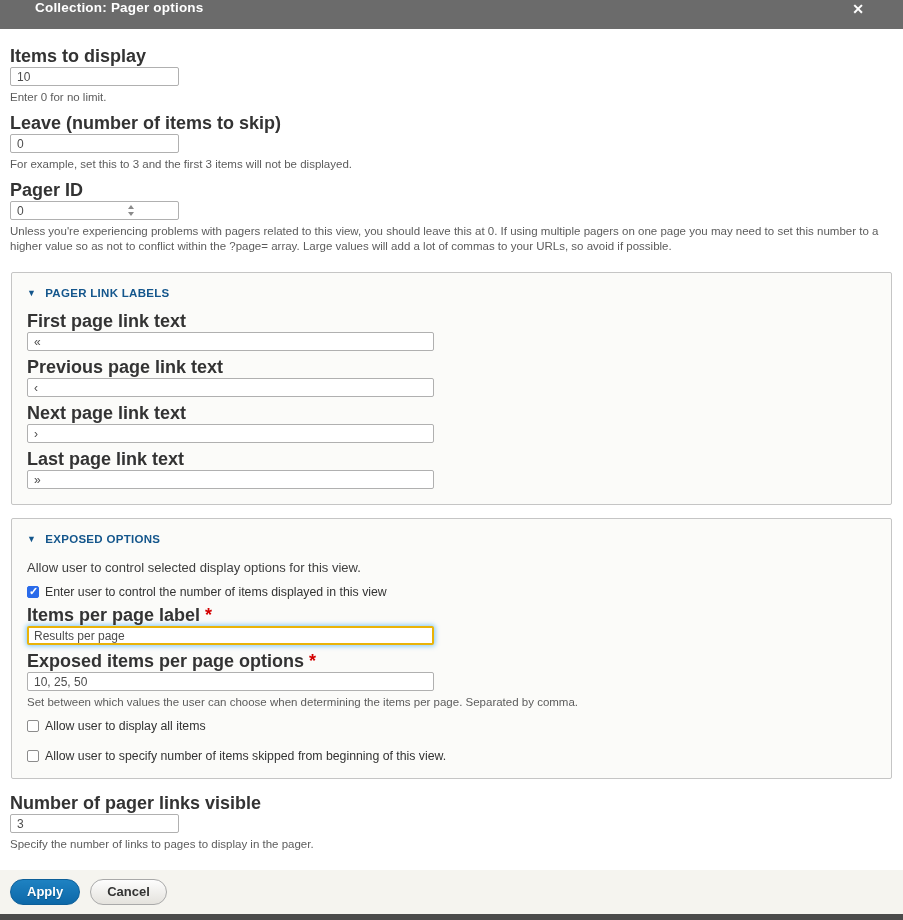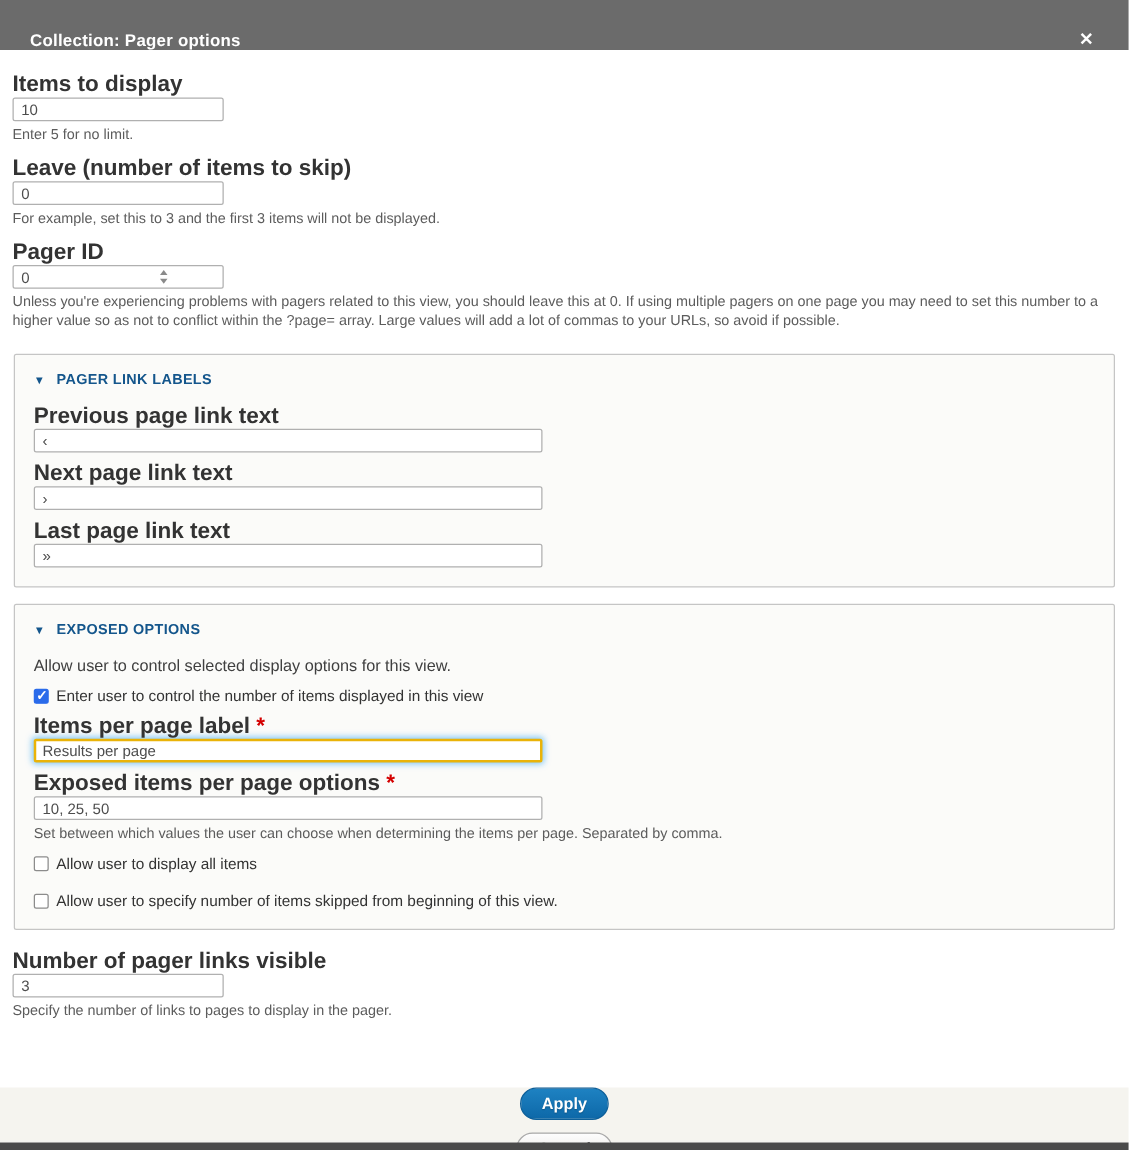--- a/index.html
+++ b/index.html
@@ -3,22 +3,22 @@
 <meta charset="utf-8">
 <style>
   html,body{margin:0;padding:0;}
   body{
     width:903px;height:920px;position:relative;overflow:hidden;
     background:#ffffff;font-family:"Liberation Sans",sans-serif;
     -webkit-font-smoothing:antialiased;
   }
   
   .titlebar{
-    height:40px;background:#6b6b6b;display:flex;align-items:flex-end;
-    padding:0 24px;box-sizing:border-box;
+    height:29px;background:#6b6b6b;display:flex;align-items:flex-start;
+    padding:0 35px;box-sizing:border-box;
   }
   .titlebar .title{flex:1;color:#fff;font-weight:bold;font-size:13.5px;letter-spacing:.2px;}
   .titlebar .close-btn{
     color:#fff;font-weight:bold;font-size:14px;line-height:14px;cursor:pointer;
     background:none;border:none;padding:2px 4px;font-family:inherit;
   }
   
   .dialog-body{padding:20px 10px 0 10px;}
   .form-item{margin-bottom:11px;}
   .form-label{
@@ -72,21 +72,21 @@
   .plain-text{font-size:13px;color:#404040;margin:0 0 10px 0;}
   
   .txt.focused{
     border:2px solid #eab308;padding:0 5px;
     box-shadow:0 0 5px 1px rgba(26,154,240,.55);
   }
   
   .actions{
     position:absolute;left:0;right:0;bottom:6px;height:44px;
     background:#f5f4ef;display:flex;align-items:center;gap:10px;
-    padding:0 10px;box-sizing:border-box;flex-direction:column;
+    padding:0 10px;box-sizing:border-box;
   }
   .btn{
     font-family:inherit;font-weight:bold;font-size:13px;border-radius:20em;
     padding:4px 16px 5px 16px;cursor:pointer;
   }
   .btn-primary{
     color:#fff;background:linear-gradient(180deg,#1e82c2,#0d68a8);
     border:1px solid #0d5f99;text-shadow:0 1px 1px rgba(0,0,0,.25);
   }
   .btn-secondary{
@@ -103,21 +103,21 @@
 <div class="titlebar">
   <span class="title">Collection: Pager options</span>
   <button class="close-btn">✕</button>
 </div>
 
 <div class="dialog-body">
 
   <div class="form-item">
     <label class="form-label">Items to display</label>
     <input class="txt w-small" value="10" style="">
-    <div class="description">Enter 5 for no limit.</div>
+    <div class="description">Enter 0 for no limit.</div>
   </div>
 
   <div class="form-item">
     <label class="form-label">Leave (number of items to skip)</label>
     <input class="txt w-small" value="0" style="">
     <div class="description">For example, set this to 3 and the first 3 items will not be displayed.</div>
   </div>
 
   <div class="form-item">
     <label class="form-label">Pager ID</label>
@@ -131,20 +131,24 @@
     <div class="description">Unless you're experiencing problems with pagers related to this view, you should leave this at 0. If using multiple pagers on one page you may need to set this number to a higher value so as not to conflict within the ?page= array. Large values will add a lot of commas to your URLs, so avoid if possible.</div>
   </div>
 
 
   <div class="fieldset">
     <div class="legend">
       <span class="caret">▼</span>
       <span>PAGER LINK LABELS</span>
     </div>
 
+    <div class="form-item">
+      <label class="form-label">First page link text</label>
+      <input class="txt w-med" value="«" style="">
+    </div>
 
     <div class="form-item">
       <label class="form-label">Previous page link text</label>
       <input class="txt w-med" value="‹" style="">
     </div>
 
     <div class="form-item">
       <label class="form-label">Next page link text</label>
       <input class="txt w-med" value="›" style="">
     </div>

